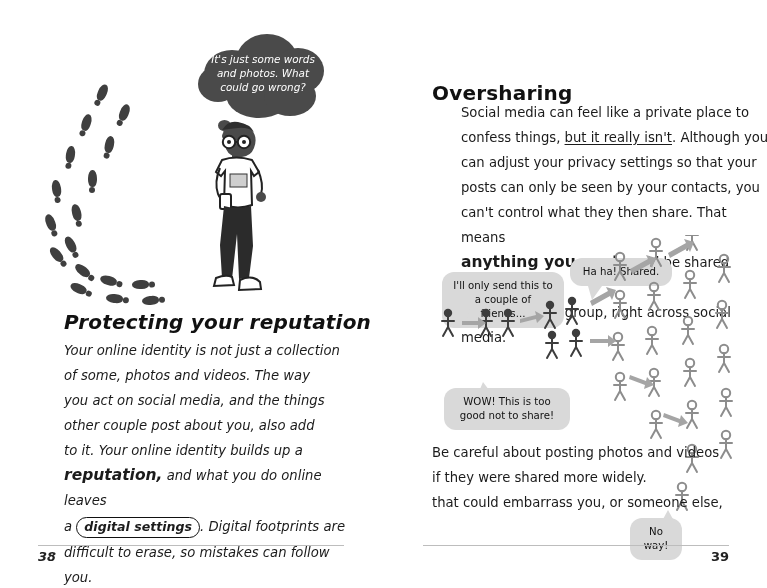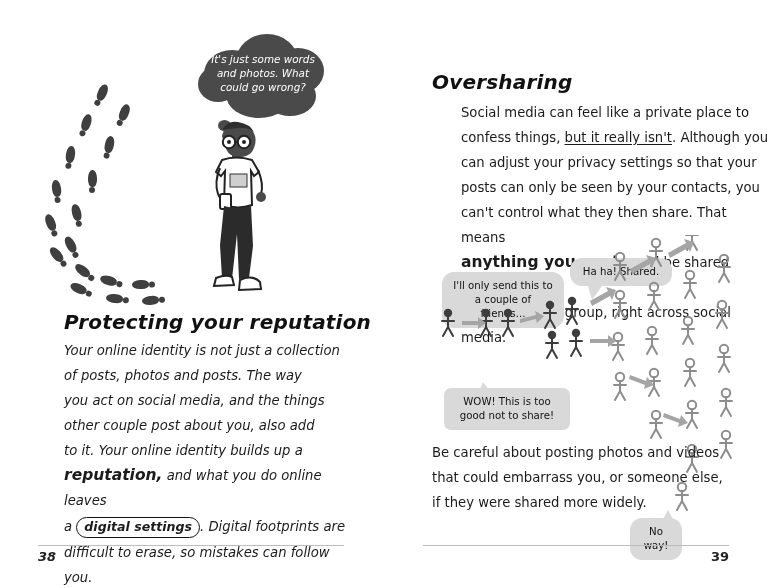--- a/index.html
+++ b/index.html
@@ -221,42 +221,42 @@
 
         <path d="M20 158 q10 -4 16 -1 l2 8 -20 1 z" fill="#ffffff" stroke="#222" stroke-width="2"></path>
         <path d="M44 160 q12 -6 20 2 l1 7 -22 1 z" fill="#ffffff" stroke="#222" stroke-width="2"></path>
       </svg>
     </div>
 
     <div class="heading" style="position:absolute; left:64px; top:310px;">Protecting your reputation</div>
 
     <div class="body-text" style="position:absolute; left:64px; top:338px; width:292px;">
       <div>Your online identity is not just a collection</div>
-      <div>of posts, photos and posts. The way</div>
+      <div>of some, photos and videos. The way</div>
       <div>you act on social media, and the things</div>
       <div>other couple post about you, also add</div>
       <div>to it. Your online identity builds up a</div>
       <div>
         <span class="bigger">reputation,</span>
         <span>and what you do online leaves</span>
       </div>
       <div style="line-height:27px;">
         <span>a</span>
         <span class="boxed">digital settings</span><span>. Digital footprints are</span>
       </div>
       <div>difficult to erase, so mistakes can follow you.</div>
     </div>
 
     <div class="rule" style="left:38px; bottom:42px; width:306px;"></div>
     <div class="folio left">38</div>
   </div>
 
   <div class="right-page">
 
-    <div class="heading" style="position:absolute; left:48px; top:70px;font-style:italic;">Oversharing</div>
+    <div class="heading" style="position:absolute; left:48px; top:81px;">Oversharing</div>
 
     <div class="body-text" style="position:absolute; left:48px; top:100px; width:312px;margin-left:29px;">
       <div>Social media can feel like a private place to</div>
       <div>
         <span>confess things, </span><span class="underline-phrase">but it really isn't</span><span>. Although you</span>
       </div>
       <div>can adjust your privacy settings so that your</div>
       <div>posts can only be seen by your contacts, you</div>
       <div>can't control what they then share. That means</div>
       <div>
@@ -264,21 +264,21 @@
       </div>
       <div>your friendship group, right across social media.</div>
     </div>
 
     <div class="bubble" style="left:58px; top:272px; width:122px;">I'll only send this to a couple of friends...</div>
     <div style="position:absolute; left:74px; top:306px; width:0; height:0; border-left:9px solid transparent; border-right:3px solid transparent; border-top:12px solid #d9d9d9;"></div>
 
     <div class="bubble" style="left:186px; top:258px; width:102px;">Ha ha! Shared.</div>
     <div style="position:absolute; left:204px; top:286px; width:0; height:0; border-left:4px solid transparent; border-right:10px solid transparent; border-top:14px solid #d9d9d9;"></div>
 
-    <div class="bubble" style="left:60px; top:388px; width:126px;border-radius:7px;">WOW! This is too good not to share!</div>
+    <div class="bubble" style="left:60px; top:388px; width:126px;">WOW! This is too good not to share!</div>
     <div style="position:absolute; left:94px; top:382px; width:0; height:0; border-left:5px solid transparent; border-right:9px solid transparent; border-bottom:12px solid #d9d9d9;"></div>
 
     <div class="bubble" style="left:246px; top:518px; width:52px;">No way!</div>
     <div style="position:absolute; left:278px; top:510px; width:0; height:0; border-left:6px solid transparent; border-right:6px solid transparent; border-bottom:11px solid #d9d9d9;"></div>
 
     <div>
       <svg width="340" height="290" viewBox="0 0 340 290" style="position:absolute; left:40px; top:235px;">
         <g stroke="#3d3d3d" stroke-width="2" fill="none" stroke-linecap="round">
 
           <g transform="translate(24,78)">
@@ -504,22 +504,22 @@
           <path d="M206 140 l16 6 l1 -4 l7 8 l-10 4 l1 -4 l-16 -6 z"></path>
           <path d="M240 178 l16 6 l1 -4 l7 8 l-10 4 l1 -4 l-16 -6 z"></path>
           <path d="M206 34 l18 -10 l-2 -4 l10 3 l-4 10 l-2 -4 l-18 10 z"></path>
           <path d="M244 18 l18 -10 l-2 -4 l10 3 l-4 10 l-2 -4 l-18 10 z"></path>
         </g>
       </svg>
     </div>
 
     <div class="body-text" style="position:absolute; left:48px; top:440px; width:312px;">
       <div>Be careful about posting photos and videos</div>
+      <div>if they were shared more widely.</div>
       <div>that could embarrass you, or someone else,</div>
-      <div>if they were shared more widely.</div>
     </div>
 
     <div class="rule" style="right:38px; bottom:42px; width:306px;"></div>
     <div class="folio right">39</div>
   </div>
 
   <div class="spine"></div>
 </div>
 
 </body></html>

